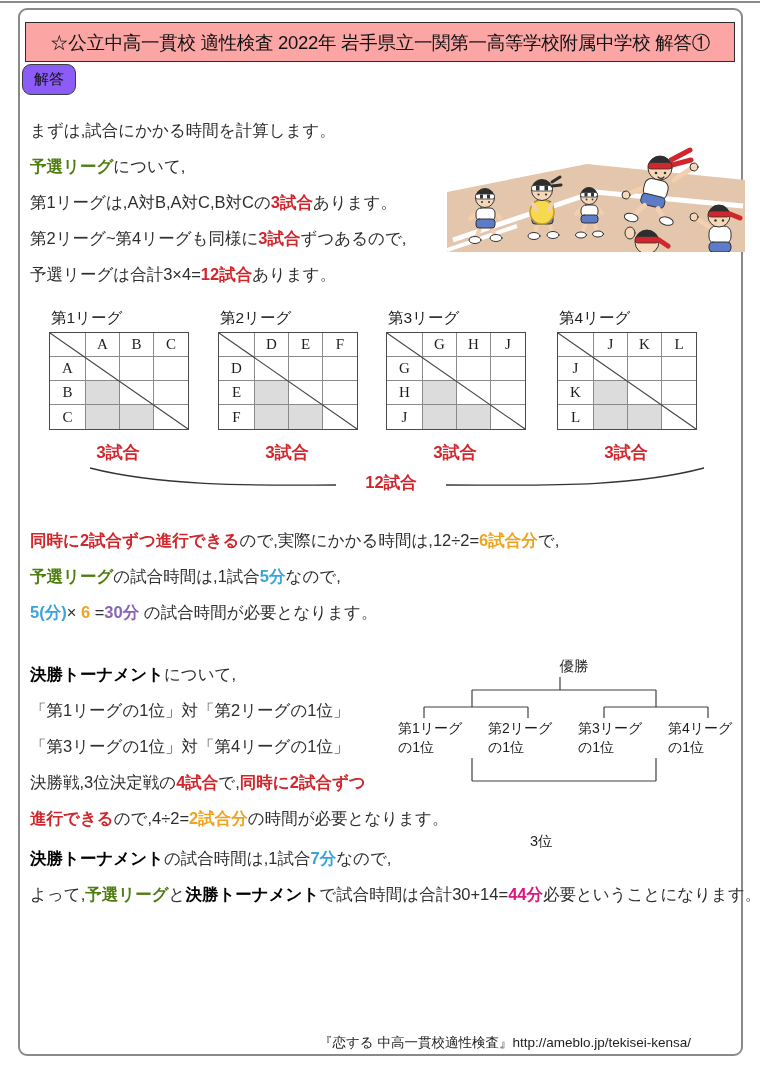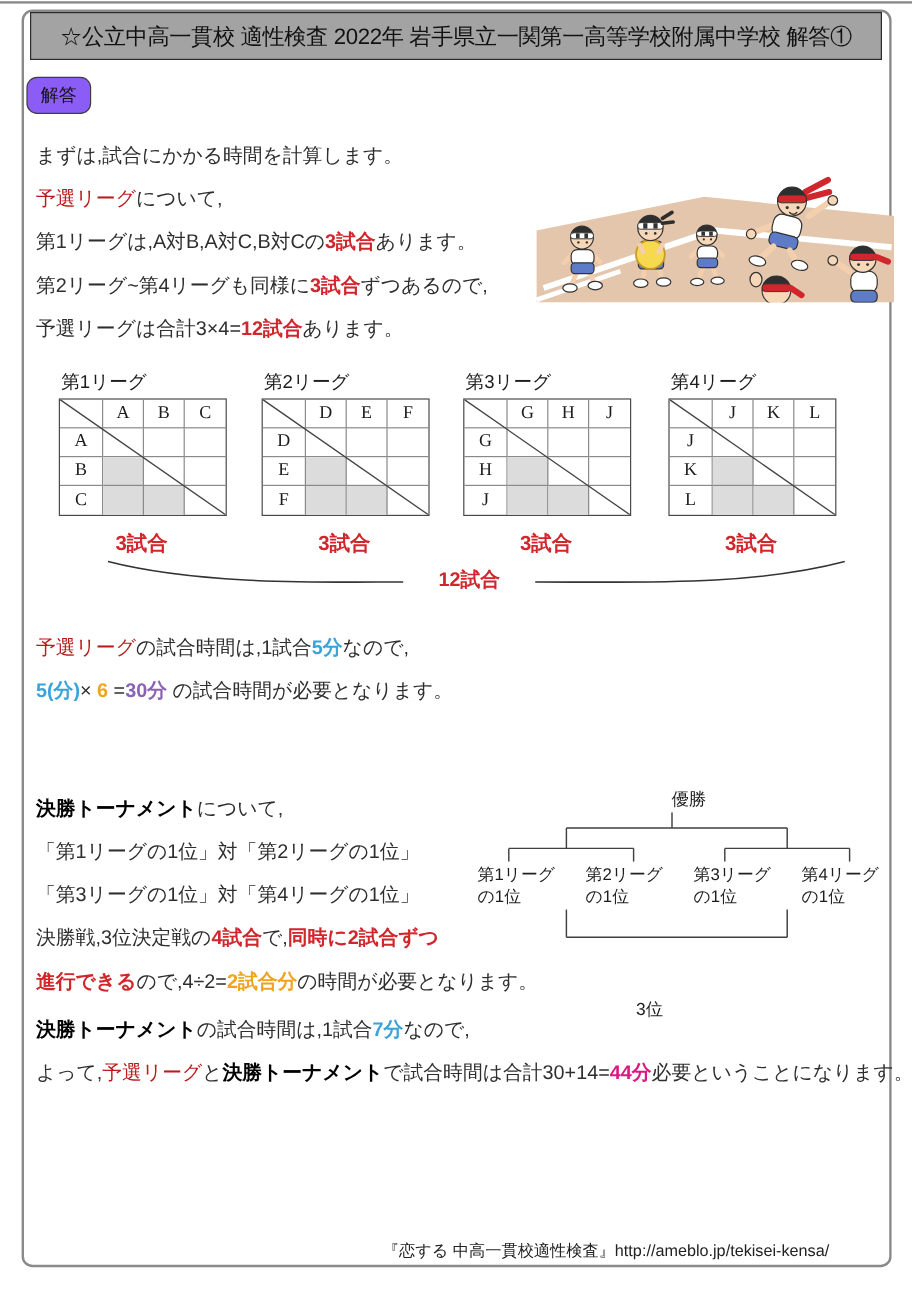--- a/index.html
+++ b/index.html
@@ -1,28 +1,28 @@
 <!DOCTYPE html>
 <html><head>
 <meta charset="utf-8">
 <style>
   html,body{margin:0;padding:0;background:#fff;}
   .page{position:relative;width:760px;height:1080px;background:#fff;overflow:hidden;
         font-family:"Liberation Sans",sans-serif;color:#2e2e2e;}
   .top-rule{position:absolute;left:0;top:1px;width:760px;height:2px;background:#8a8a8a;}
   .frame{position:absolute;left:18px;top:8px;width:721px;height:1044px;
          border:2px solid #8a8a8a;border-radius:9px;background:#fff;}
-  .titlebar{position:absolute;left:25px;top:10px;width:708px;height:38px;background:#a3a3a3;
+  .titlebar{position:absolute;left:25px;top:22px;width:708px;height:38px;background:#fca5a5;
             border:1.5px solid #2b2b2b;display:flex;align-items:center;justify-content:center;
             font-size:18.5px;color:#111;white-space:nowrap;letter-spacing:-0.3px;}
   .badge{position:absolute;left:22px;top:64px;padding:5px 11px;background:#8b5cf6;
          border:1.5px solid #3c3c46;border-radius:9px;font-size:15px;color:#111;}
   .sec{position:absolute;left:30px;white-space:nowrap;font-size:16.5px;}
   .tline{height:36px;line-height:36px;}
-  .c-r{color:#d0262c;font-weight:700}.c-g{color:#b91c1c;font-weight:400}
+  .c-r{color:#d0262c;font-weight:700}.c-g{color:#4d7c0f;font-weight:700}
   .c-o{color:#f0a31e;font-weight:700}.c-b{color:#39a3da;font-weight:700}
   .c-p{color:#8a63b5;font-weight:700}.c-n{color:#000000;font-weight:700}
   .c-m{color:#dc1781;font-weight:700}
   .illus{position:absolute;left:447px;top:120px;width:298px;height:132px;}
   
   .league{position:absolute;top:308px;width:138px;height:170px;}
   .ltitle{position:absolute;top:0;left:2px;font-size:15.5px;color:#1d1d1d;white-space:nowrap;}
   .ltable{position:absolute;top:24px;left:0;display:grid;width:138px;
           grid-template-columns:36px 34px 34px 34px;grid-template-rows:repeat(4,24px);
           border:1.2px solid #4a4a4a;background:#fff;}
@@ -276,20 +276,21 @@
 
   <div class="bracegroup">
     <svg width="644" height="44" viewBox="0 0 644 44">
       <path d="M12,10 C90,30 195,27 258,27" fill="none" stroke="#333" stroke-width="1.3"></path>
       <path d="M368,27 C460,27 550,30 626,10" fill="none" stroke="#333" stroke-width="1.3"></path>
     </svg>
     <div class="totallabel">12試合</div>
   </div>
 
   <div class="sec" style="top:522px">
+    <div class="tline"><span class="c-r">同時に2試合ずつ進行できる</span><span>ので,実際にかかる時間は,12÷2=</span><span class="c-o">6試合分</span><span>で,</span></div>
     <div class="tline"><span class="c-g">予選リーグ</span><span>の試合時間は,1試合</span><span class="c-b">5分</span><span>なので,</span></div>
     <div class="tline"><span class="c-b">5(分)</span><span>× </span><span class="c-o">6</span><span> =</span><span class="c-p">30分</span><span> の試合時間が必要となります。</span></div>
   </div>
 
   <div class="sec" style="top:656px">
     <div class="tline"><span class="c-n">決勝トーナメント</span><span>について,</span></div>
     <div class="tline"><span>「第1リーグの1位」対「第2リーグの1位」</span></div>
     <div class="tline"><span>「第3リーグの1位」対「第4リーグの1位」</span></div>
     <div class="tline"><span>決勝戦,3位決定戦の</span><span class="c-r">4試合</span><span>で,</span><span class="c-r">同時に2試合ずつ</span></div>
     <div class="tline"><span class="c-r">進行できる</span><span>ので,4÷2=</span><span class="c-o">2試合分</span><span>の時間が必要となります。</span></div>

